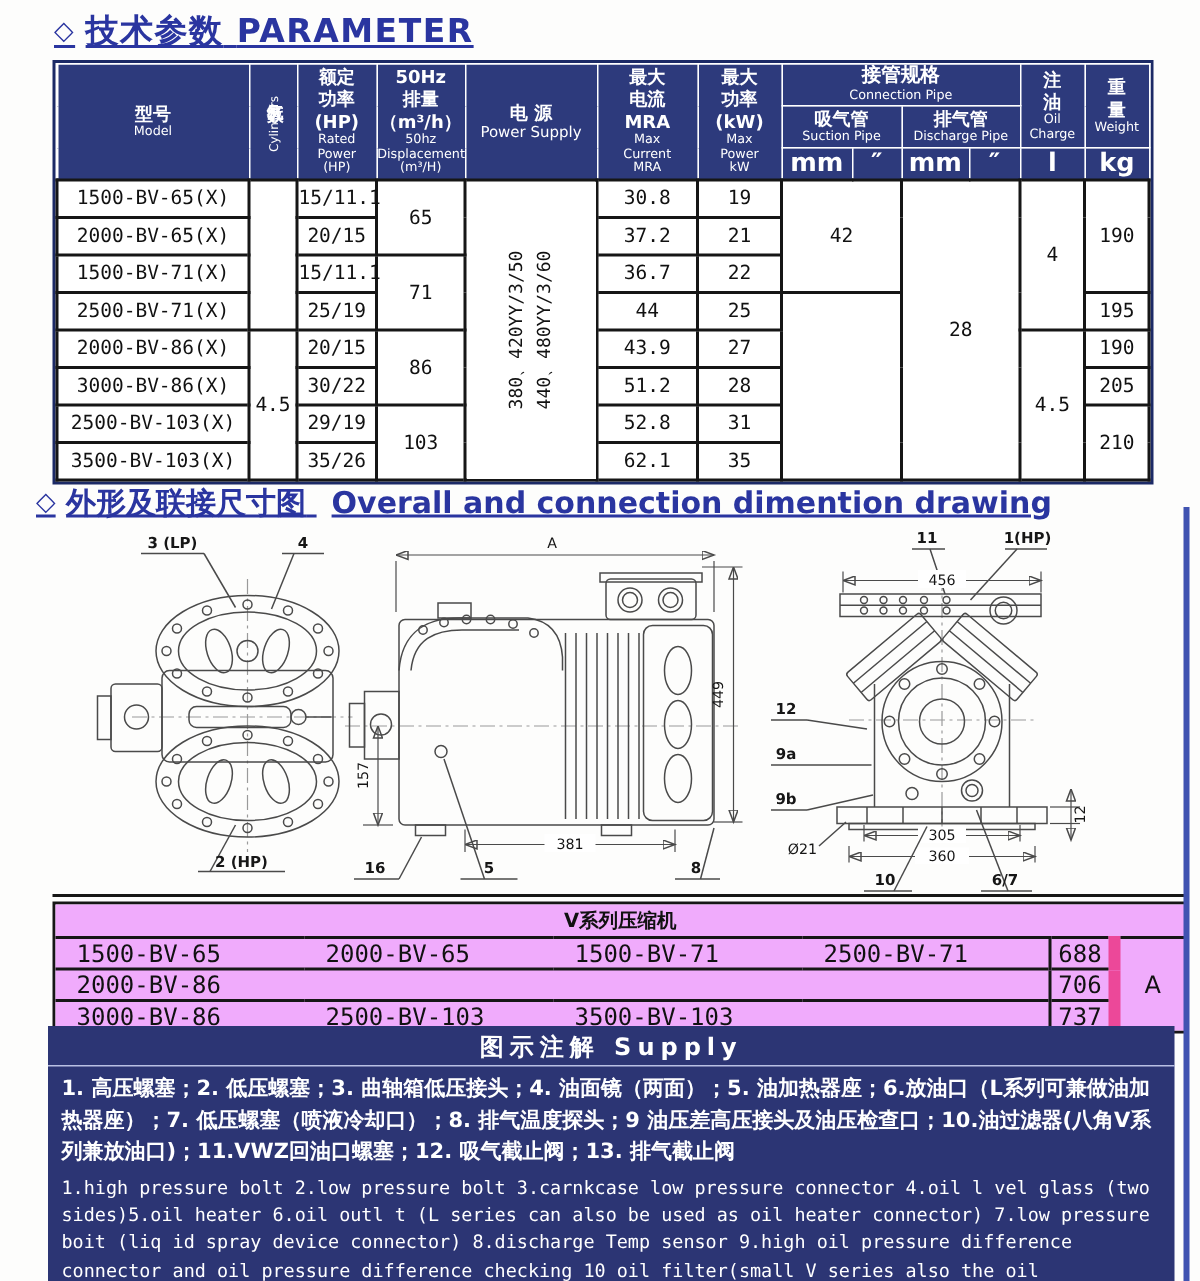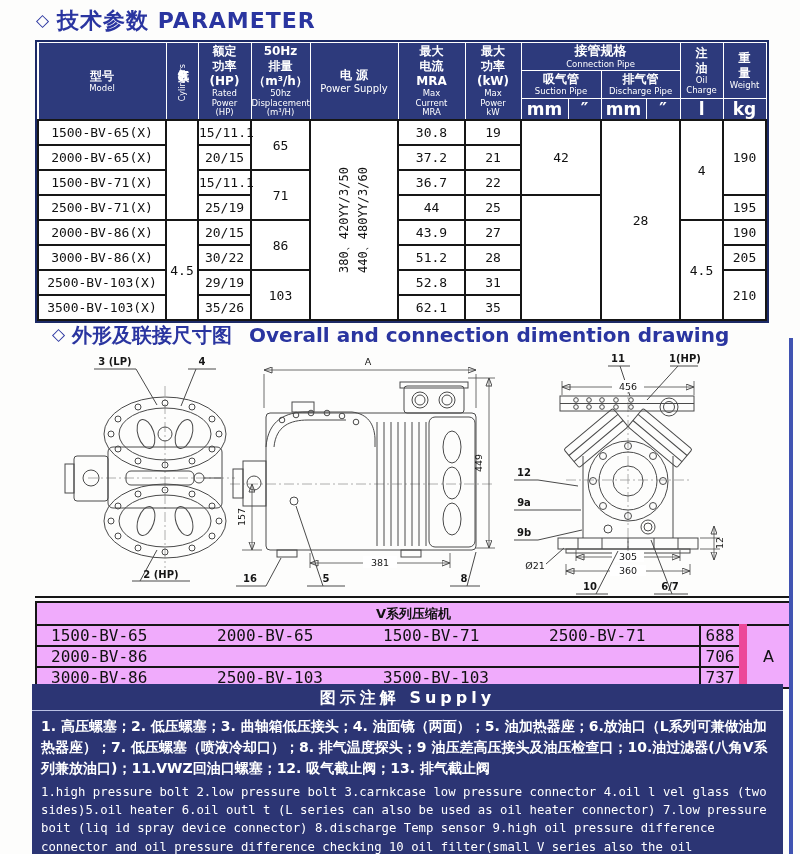--- a/index.html
+++ b/index.html
@@ -1,22 +1,22 @@
 <!DOCTYPE html>
 <html><head>
 <meta charset="utf-8">
 <style>
   html,body{margin:0;padding:0;background:#fff;}
   #page{position:relative;width:800px;height:854px;background:#fdfdfc;overflow:hidden;
         font-family:"DejaVu Sans",sans-serif;}
   
-  .sec-title{position:absolute;color:#2a35a0;font-weight:bold;white-space:nowrap;}
+  .sec-title{position:absolute;color:#2a35a0;font-weight:bold;white-space:nowrap;text-decoration:underline;}
   .sec-title .dia{font-size:17px;vertical-align:2px;margin-right:7px;font-weight:normal;}
   #title1{left:36px;top:6px;font-size:22px;letter-spacing:1px;}
-  #title2{left:52px;top:322px;font-size:20px;}
+  #title2{left:24px;top:322px;font-size:20px;}
   #title2 .en{margin-left:10px;letter-spacing:0px;}
   
   #ptbl-wrap{position:absolute;left:35px;top:40px;border:2px solid #1c2a66;}
   table.ptbl{border-collapse:collapse;table-layout:fixed;width:728px;}
   .ptbl th{background:#2d3a7c;color:#fff;border:1px solid #fff;padding:0;
            font-weight:bold;vertical-align:middle;text-align:center;}
   .ptbl th .cn{display:block;white-space:pre-line;font-size:12px;line-height:1.25;}
   .ptbl th .en{display:block;white-space:pre-line;font-size:8.5px;line-height:1.15;font-weight:normal;}
   .ptbl th .unit{font-size:17px;}
   .ptbl td{background:#fff;border:2px solid #161616;text-align:center;vertical-align:middle;

